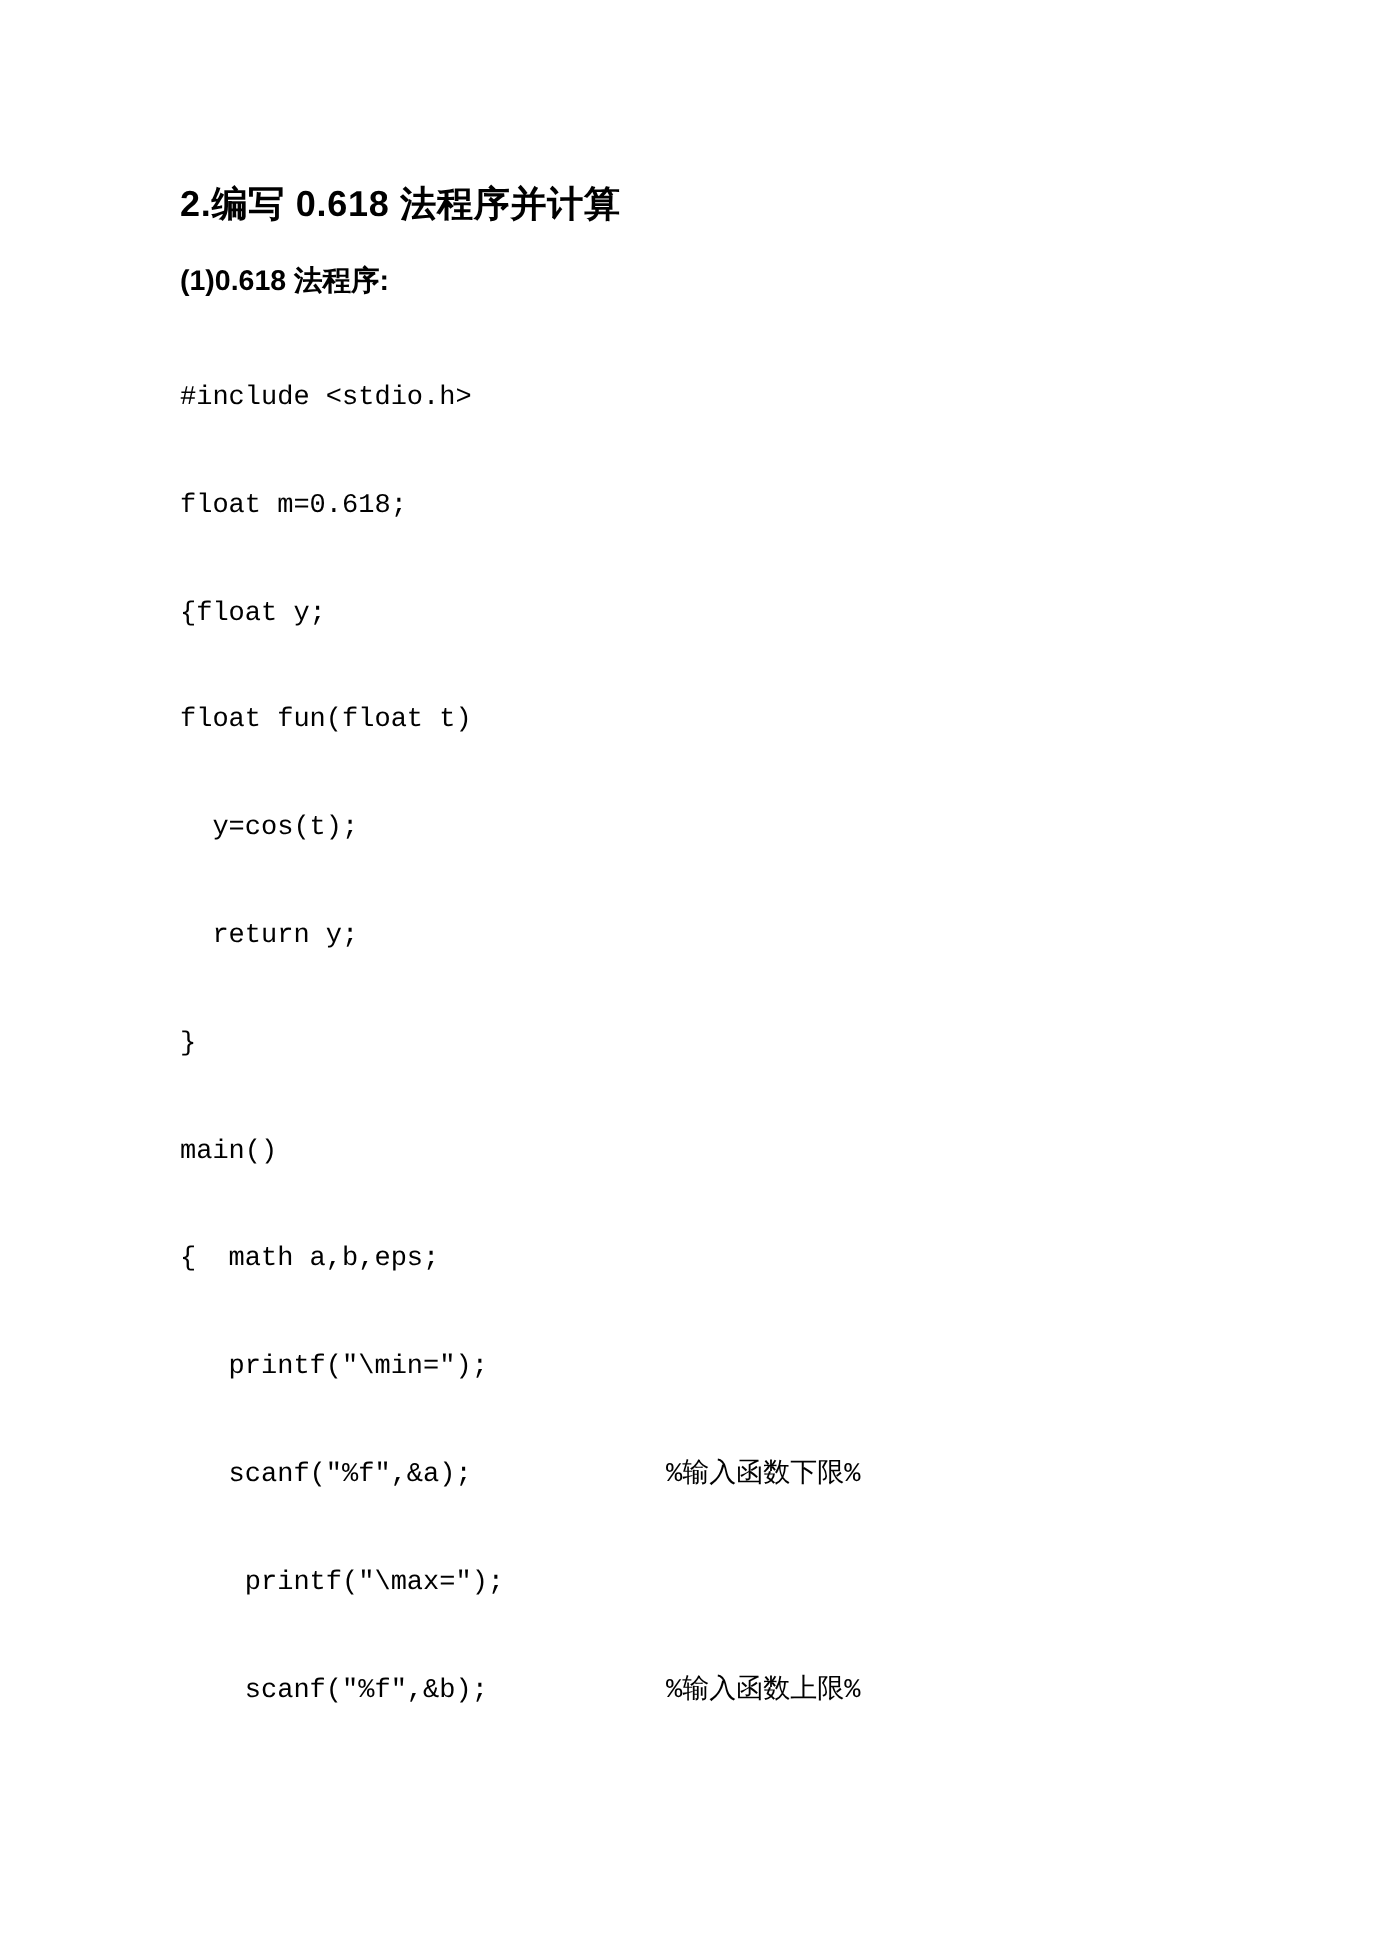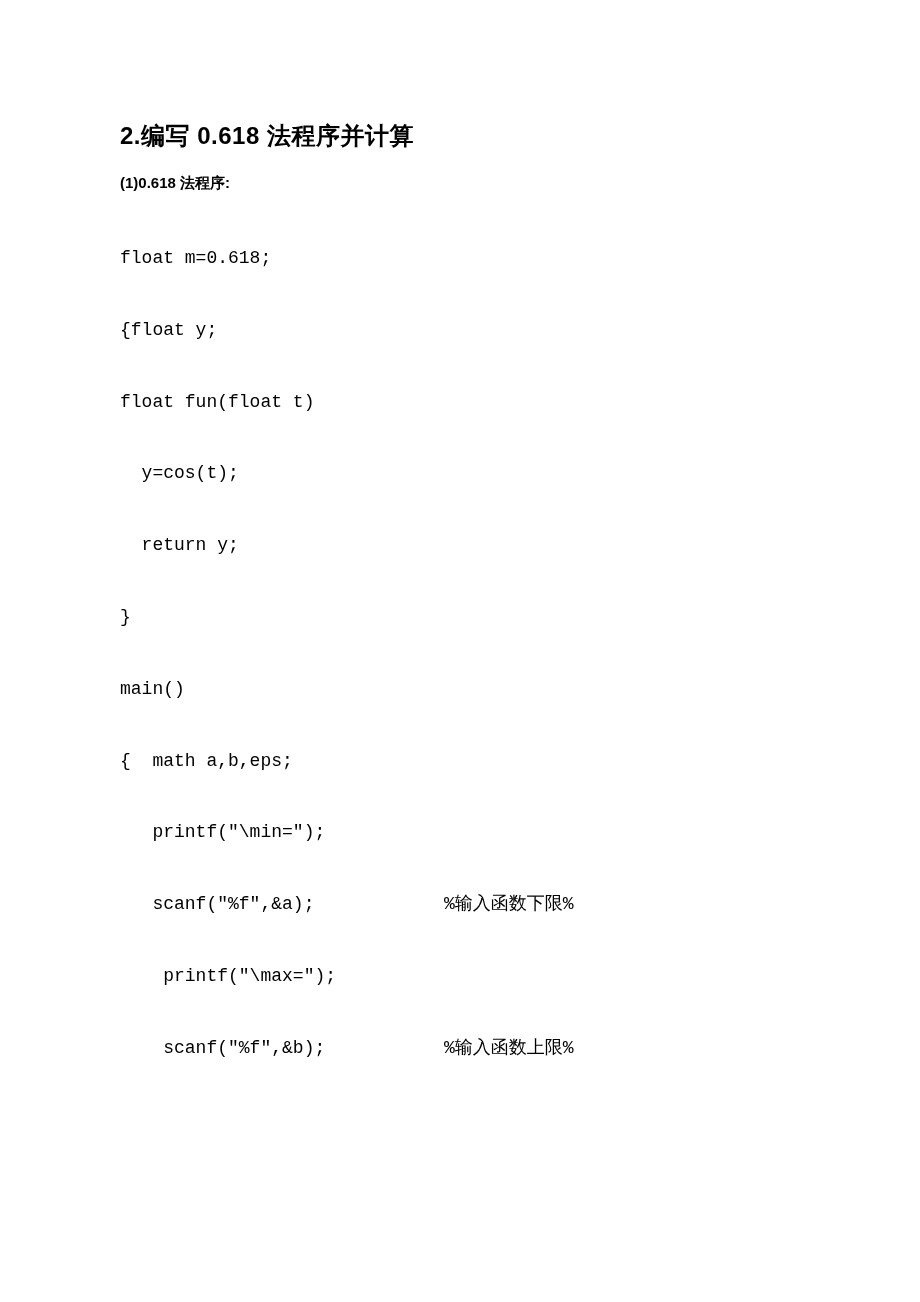--- a/index.html
+++ b/index.html
@@ -17,41 +17,42 @@
   }
   .heading {
     font-family: "SimHei", "黑体", sans-serif;
     font-size: 24px;
     font-weight: bold;
     margin-bottom: 22px;
     letter-spacing: 0.5px;
   }
   .subheading {
     font-family: "SimHei", "黑体", sans-serif;
-    font-size: 15px;
+    font-size: 19px;
     font-weight: bold;
     margin-bottom: 6px;
   }
   .code {
     font-family: "SimSun", "宋体", "Courier New", monospace;
     font-size: 18px;
     line-height: 1.33;
     white-space: pre;
   }
   .line {
     display: block;
   }
 </style>
 </head>
 <body>
 
 <div class="page">
   <div class="heading">2.编写 0.618 法程序并计算</div>
   <div class="subheading">(1)0.618 法程序:</div>
   <div class="code">
+    <span class="line">#include &lt;stdio.h&gt;</span>
     <span class="line">float m=0.618;</span>
     <span class="line">{float y;</span>
     <span class="line">float fun(float t)</span>
     <span class="line">  y=cos(t);</span>
     <span class="line">  return y;</span>
     <span class="line">}</span>
     <span class="line">main()</span>
     <span class="line">{  math a,b,eps;</span>
     <span class="line">   printf("\min=");</span>
     <span class="line">   scanf("%f",&amp;a);            %输入函数下限%</span>

